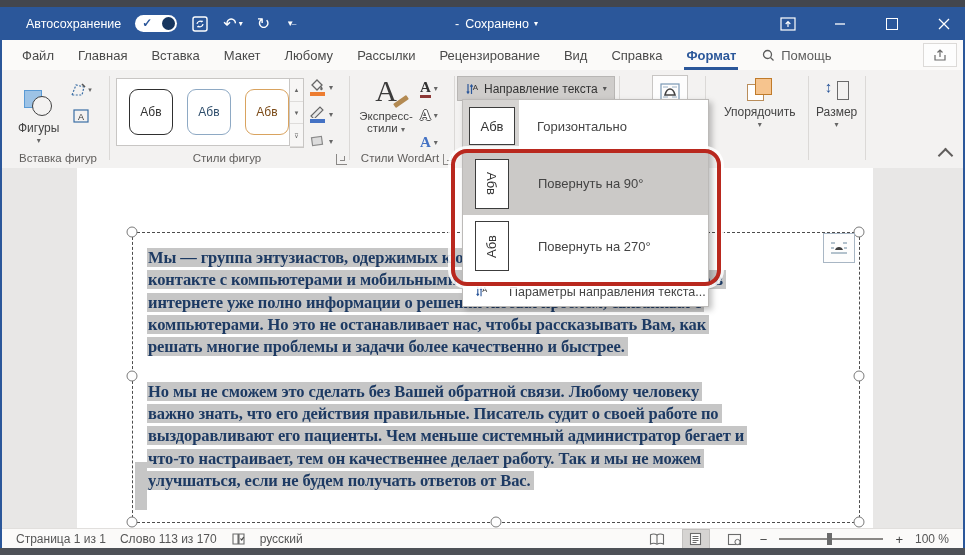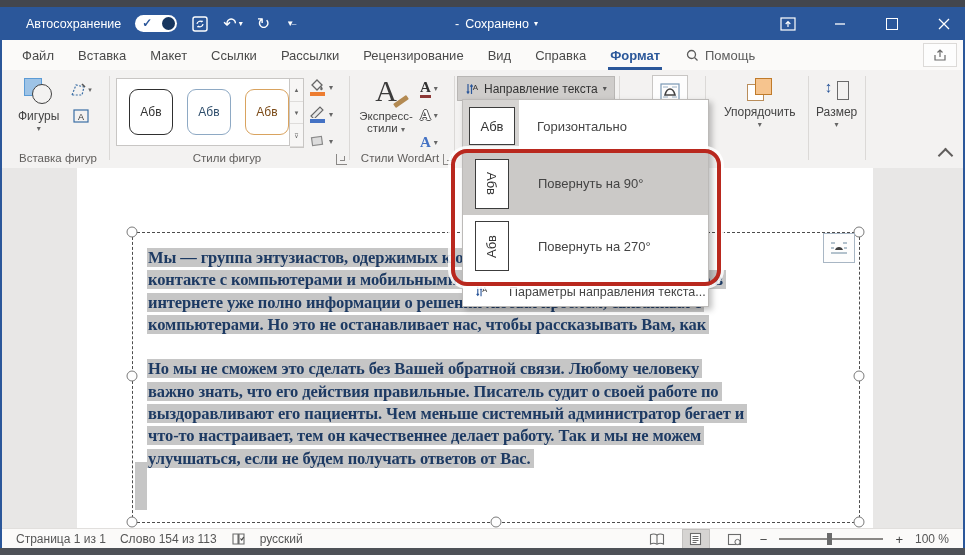--- a/index.html
+++ b/index.html
@@ -184,23 +184,24 @@
       <span class="wc-btn">
         <svg width="12" height="12" viewBox="0 0 12 12">
             <path d="M1 1l10 10M11 1L1 11" stroke="#fff" stroke-width="1.3"></path>
           </svg>
       </span>
     </div>
   </div>
 
   <div class="abs tabrow" style="padding-left:8px;">
     <span class="tab">Файл</span>
+    <span class="tab">Главная</span>
     <span class="tab">Вставка</span>
     <span class="tab">Макет</span>
-    <span class="tab">Ссылки</span>
+    <span class="tab">Любому</span>
     <span class="tab">Рассылки</span>
     <span class="tab">Рецензирование</span>
     <span class="tab">Вид</span>
     <span class="tab">Справка</span>
     <span class="tab active">Формат</span>
     <span class="help-area">
       <svg width="13" height="13" viewBox="0 0 13 13">
         <circle cx="5.5" cy="5.5" r="4" fill="none" stroke="#5c5c5c" stroke-width="1.3"></circle>
         <path d="M8.5 8.5l3 3" stroke="#5c5c5c" stroke-width="1.3"></path>
       </svg>
@@ -219,21 +220,21 @@
 
   <div class="abs ribbon">
     <div class="vdiv" style="left:107px"></div>
     <div class="vdiv" style="left:347px"></div>
     <div class="vdiv" style="left:452px"></div>
     <div class="vdiv" style="left:617px"></div>
     <div class="vdiv" style="left:703px"></div>
     <div class="vdiv" style="left:806px"></div>
     <div class="vdiv" style="left:863px"></div>
 
-    <div class="bigbtn" style="left:16px;top:8px">
+    <div class="bigbtn" style="left:16px;top:20px">
       <span class="shapes-ic">
           <span class="sq"></span>
           <span class="ci"></span>
         </span>
       <span class="lbl">Фигуры</span>
       <span class="car">▾</span>
     </div>
     <div class="smallstack" style="left:68px;top:10px">
       <span class="sicon">
         <svg width="18" height="16" viewBox="0 0 18 16">
@@ -364,20 +365,21 @@
     <span class="handle" style="left:857px;top:208px"></span>
     <span class="handle" style="left:130px;top:354px"></span>
     <span class="handle" style="left:494px;top:354px"></span>
     <span class="handle" style="left:857px;top:354px"></span>
 
     <div class="doc-text">
       <span class="ln"><span>Мы — группа энтузиастов, одержимых к общению с людьми в тесном</span></span>
       <span class="ln"><span>контакте с компьютерами и мобильными девайсами. Ведь, согласитесь, что в</span></span>
       <span class="ln"><span>интернете уже полно информации о решении любых проблем, связанных с</span></span>
       <span class="ln"><span>компьютерами. Но это не останавливает нас, чтобы рассказывать Вам, как</span></span>
+      <span class="ln"><span>решать многие проблемы и задачи более качественно и быстрее.</span></span>
       <span class="para-gap" style="display:block"></span>
       <span class="ln"><span>Но мы не сможем это сделать без Вашей обратной связи. Любому человеку</span></span>
       <span class="ln"><span>важно знать, что его действия правильные. Писатель судит о своей работе по</span></span>
       <span class="ln"><span>выздоравливают его пациенты. Чем меньше системный администратор бегает и</span></span>
       <span class="ln"><span>что-то настраивает, тем он качественнее делает работу. Так и мы не можем</span></span>
       <span class="ln"><span>улучшаться, если не будем получать ответов от Вас.</span></span>
     </div>
     <div class="sel-tail"></div>
 
     <div class="layout-opts">
@@ -417,21 +419,21 @@
         </svg>
       </span>
       <span class="dd-label" style="margin-left:18px">Параметры направления текста...</span>
     </div>
   </div>
 
   <div class="abs callout"></div>
 
   <div class="abs statusbar">
     <span class="sb-item">Страница 1 из 1</span>
-    <span class="sb-item">Слово 154 из 113</span>
+    <span class="sb-item">Слово 113 из 170</span>
     <span class="sb-item">
       <svg width="15" height="14" viewBox="0 0 15 14">
         <path d="M2 2h5v10H2zM8 2h5v10H8z" fill="none" stroke="#6b6b6b" stroke-width="1.1"></path>
         <path d="M9.5 6.5l1.2 1.5 2-2.8" fill="none" stroke="#444" stroke-width="1.2"></path>
       </svg>
     </span>
     <span class="sb-item">русский</span>
     <span class="sb-right">
       <span class="view-btn">
         <svg width="16" height="13" viewBox="0 0 16 13">

